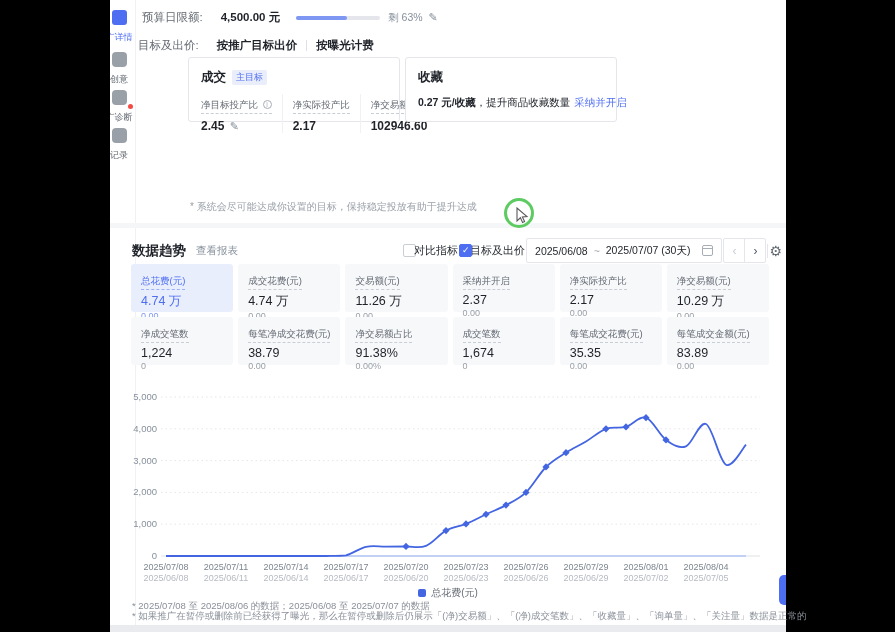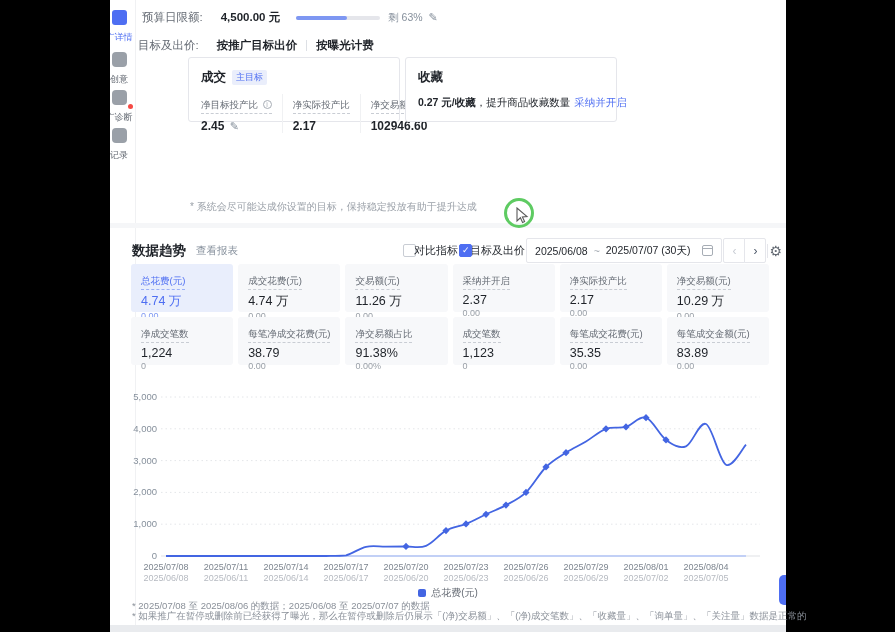--- a/index.html
+++ b/index.html
@@ -186,21 +186,21 @@
       <div class="mcard"><span class="m-label">净成交笔数</span>
     <div class="m-val">1,224</div>
     <div class="m-cmp">0</div></div>
       <div class="mcard"><span class="m-label">每笔净成交花费(元)</span>
     <div class="m-val">38.79</div>
     <div class="m-cmp">0.00</div></div>
       <div class="mcard"><span class="m-label">净交易额占比</span>
     <div class="m-val">91.38%</div>
     <div class="m-cmp">0.00%</div></div>
       <div class="mcard"><span class="m-label">成交笔数</span>
-    <div class="m-val">1,123</div>
+    <div class="m-val">1,674</div>
     <div class="m-cmp">0</div></div>
       <div class="mcard"><span class="m-label">每笔成交花费(元)</span>
     <div class="m-val">35.35</div>
     <div class="m-cmp">0.00</div></div>
       <div class="mcard"><span class="m-label">每笔成交金额(元)</span>
     <div class="m-val">83.89</div>
     <div class="m-cmp">0.00</div></div>
     </div>
 
   <div class="chart-wrap">

